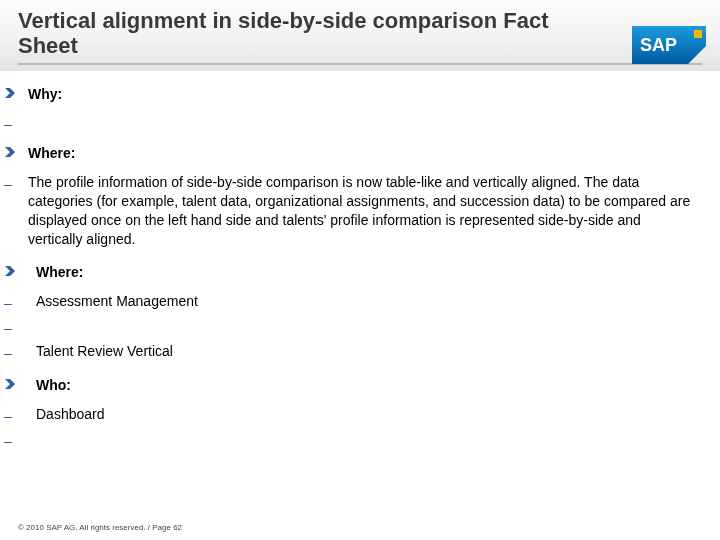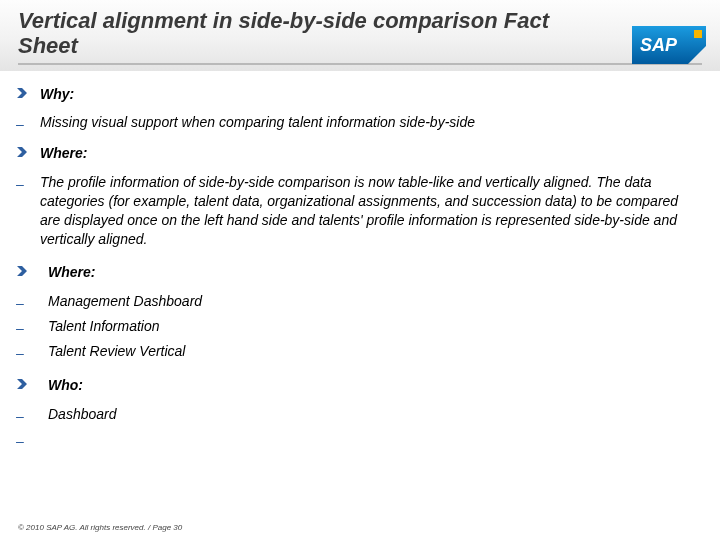--- a/index.html
+++ b/index.html
@@ -10,21 +10,20 @@
     font-family: Arial, Helvetica, sans-serif;
     background: #fff;
     color: #000;
     overflow: hidden;
   }
   .slide {
     width: 720px;
     height: 540px;
     position: relative;
     box-sizing: border-box;
-    font-style: italic;
   }
   .title-bar {
     position: relative;
     padding: 8px 18px 6px 18px;
     background: linear-gradient(to bottom, #fdfdfd 0%, #f2f2f2 55%, #e4e4e4 100%);
   }
   .title-bar .title {
     font-size: 22px;
     font-weight: bold;
     color: #3a3a3a;
@@ -36,21 +35,21 @@
     margin-top: 4px;
     border-bottom: 2px solid #b9b9b9;
   }
   .logo {
     position: absolute;
     right: 14px;
     top: 26px;
   }
   .logo svg { display: block; }
   .content {
-    padding: 14px 22px 0 16px;
+    padding: 14px 22px 0 4px;
     font-size: 14px;
     line-height: 1.35;
   }
   .row {
     display: flex;
     align-items: flex-start;
     margin-bottom: 10px;
   }
   .marker-col {
     width: 24px;
@@ -112,21 +111,20 @@
     <div class="row">
       <div class="marker-col arrow-icon">
         <svg width="12" height="12" viewBox="0 0 12 12">
             <path d="M1 1h5l5 5-5 5H1l5-5z" fill="#2e5fa0"></path>
           </svg>
       </div>
       <div class="txt heading">Why:</div>
     </div>
     <div class="row">
       <div class="marker-col dash">–</div>
-      <div class="txt">Missing visual support when comparing talent information side-by-side</div>
     </div>
 
     <div class="row">
       <div class="marker-col arrow-icon">
         <svg width="12" height="12" viewBox="0 0 12 12">
             <path d="M1 1h5l5 5-5 5H1l5-5z" fill="#2e5fa0"></path>
           </svg>
       </div>
       <div class="txt heading">Where:</div>
     </div>
@@ -140,25 +138,24 @@
       <div class="marker-col arrow-icon">
         <svg width="12" height="12" viewBox="0 0 12 12">
             <path d="M1 1h5l5 5-5 5H1l5-5z" fill="#2e5fa0"></path>
           </svg>
       </div>
       <div class="txt heading dash-item">Where:</div>
     </div>
     <div class="sub-list">
       <div class="row">
         <div class="marker-col dash">–</div>
-        <div class="txt dash-item">Management Dashboard</div>
+        <div class="txt dash-item">Assessment Management</div>
       </div>
       <div class="row">
         <div class="marker-col dash">–</div>
-        <div class="txt dash-item">Talent Information</div>
       </div>
       <div class="row">
         <div class="marker-col dash">–</div>
         <div class="txt dash-item">Talent Review Vertical</div>
       </div>
     </div>
 
     <div class="section-gap"></div>
     <div class="row">
       <div class="marker-col arrow-icon">
@@ -173,14 +170,14 @@
         <div class="marker-col dash">–</div>
         <div class="txt dash-item">Dashboard</div>
       </div>
       <div class="row">
         <div class="marker-col dash">–</div>
       </div>
     </div>
 
   </div>
 
-  <div class="footer">© 2010 SAP AG. All rights reserved. / Page 30</div>
+  <div class="footer">© 2010 SAP AG. All rights reserved. / Page 62</div>
 </div>
 
 </body></html>

